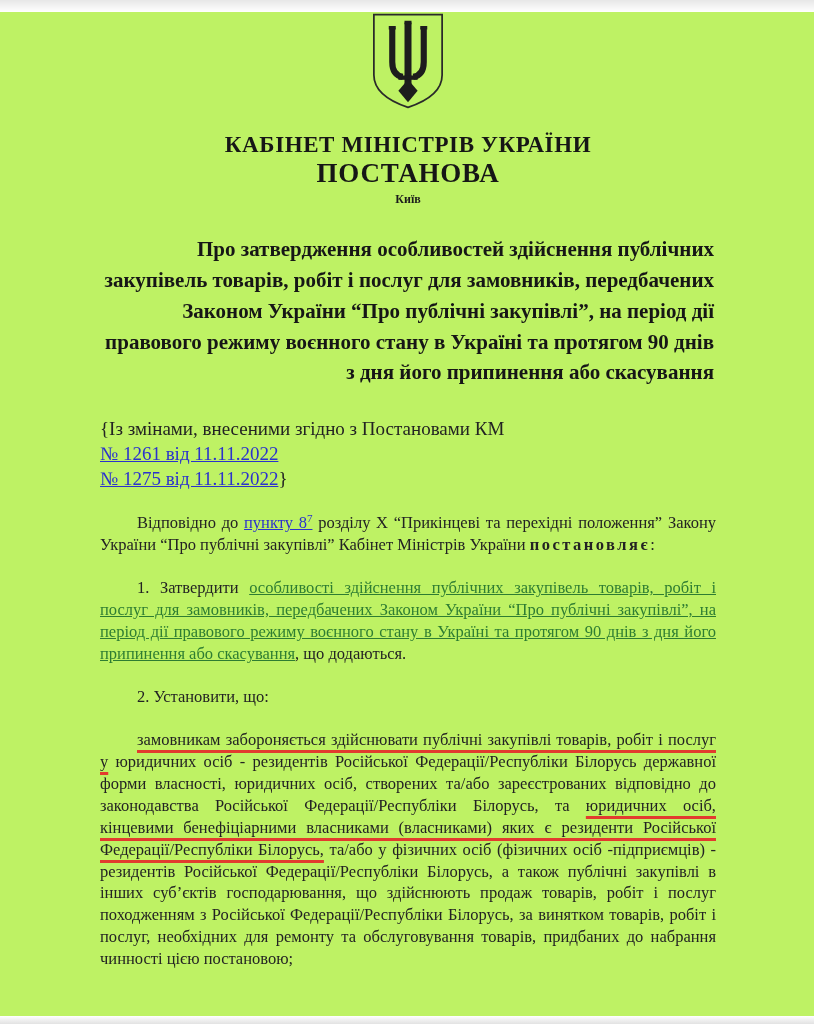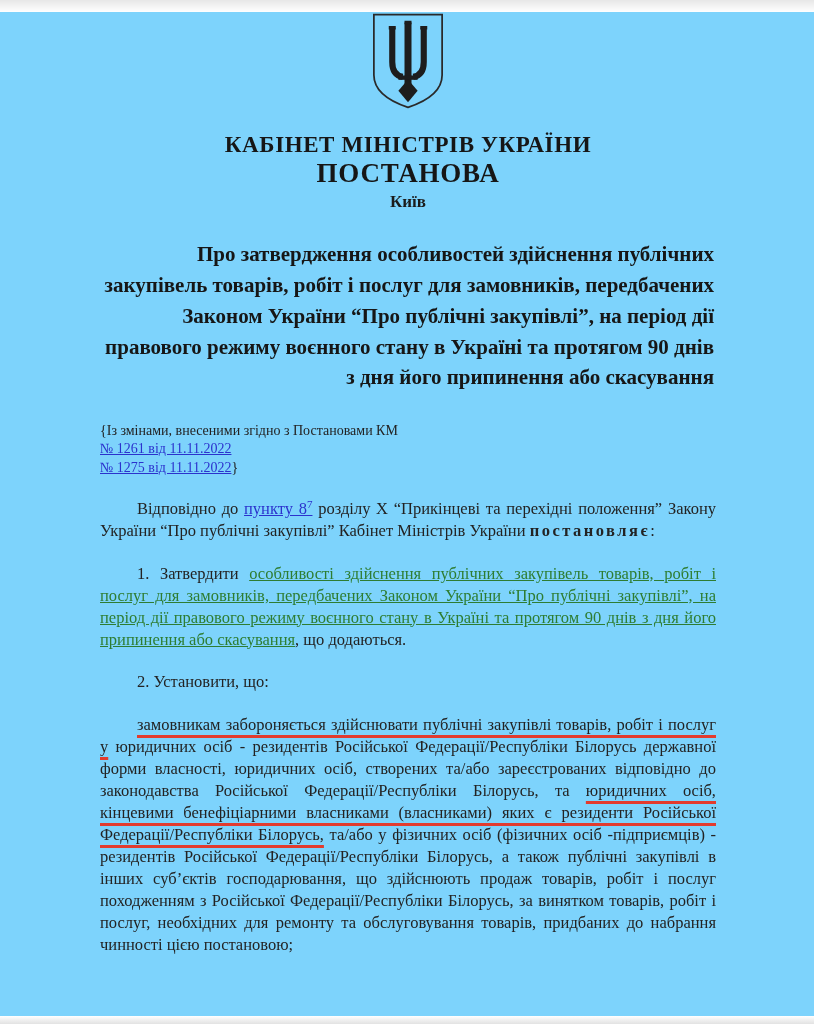--- a/index.html
+++ b/index.html
@@ -1,40 +1,40 @@
 <!DOCTYPE html>
 <html lang="uk" style="--text: #232323; --link-blue: #2b32cd; --link-green: #2e7d32; --annotation-red: #e23b2e; --emblem-ink: #1d1d1d;"><head>
 <meta charset="utf-8">
 <style>
   html,body{margin:0;padding:0;background:#fff;}
   .page{
     position:relative;
     width:814px;height:1024px;
-    background:#7dd3fc;
+    background:#bef264;
     overflow:hidden;
     font-family:"Liberation Serif","DejaVu Serif",serif;
     color:var(--text,#232323);
   }
   .edge-top{position:absolute;top:0;left:0;right:0;height:12px;
     background:linear-gradient(#e7e7e7,#ffffff);pointer-events:none;}
   .edge-bottom{position:absolute;bottom:0;left:0;right:0;height:8px;
     background:linear-gradient(#ffffff,#e2e2e2);pointer-events:none;}
   .content{padding:8px 98px 0 100px;}
   .center{text-align:center;}
   .emblem{display:block;margin:4px auto 0;width:84px;height:98px;}
   .org-title{margin-top:22px;font-size:23px;font-weight:bold;letter-spacing:.6px;color:#161616;}
   .doc-type{font-size:27px;font-weight:bold;letter-spacing:.8px;color:#161616;}
   .date-line{margin-top:17px;font-size:19px;font-weight:bold;color:#1b1b1b;}
-  .city{margin-top:3px;font-size:17px;font-weight:bold;color:#1b1b1b;}
+  .city{margin-top:3px;font-size:12px;font-weight:bold;color:#1b1b1b;}
   .doc-title{
     margin:27px 2px 0;
     font-size:21px;line-height:1.47;font-weight:bold;color:#161616;
     text-align:right;
   }
-  .amendments{margin-top:29px;font-size:14px;line-height:1.3;}
+  .amendments{margin-top:29px;font-size:19px;line-height:1.3;}
   .body-p{
     margin:21px 0 0;
     font-size:16.5px;line-height:1.33;
     text-align:justify;text-indent:37px;
   }
   a.blue-link{color:var(--link-blue,#2b32cd);text-decoration:underline;cursor:pointer;}
   a.blue-link sup{font-size:11px;line-height:0;}
   a.green-link{color:var(--link-green,#2e7d32);text-decoration:underline;cursor:pointer;}
   .bold-spaced{font-weight:bold;letter-spacing:2.5px;margin-top:24px;}
   .red-mark{

